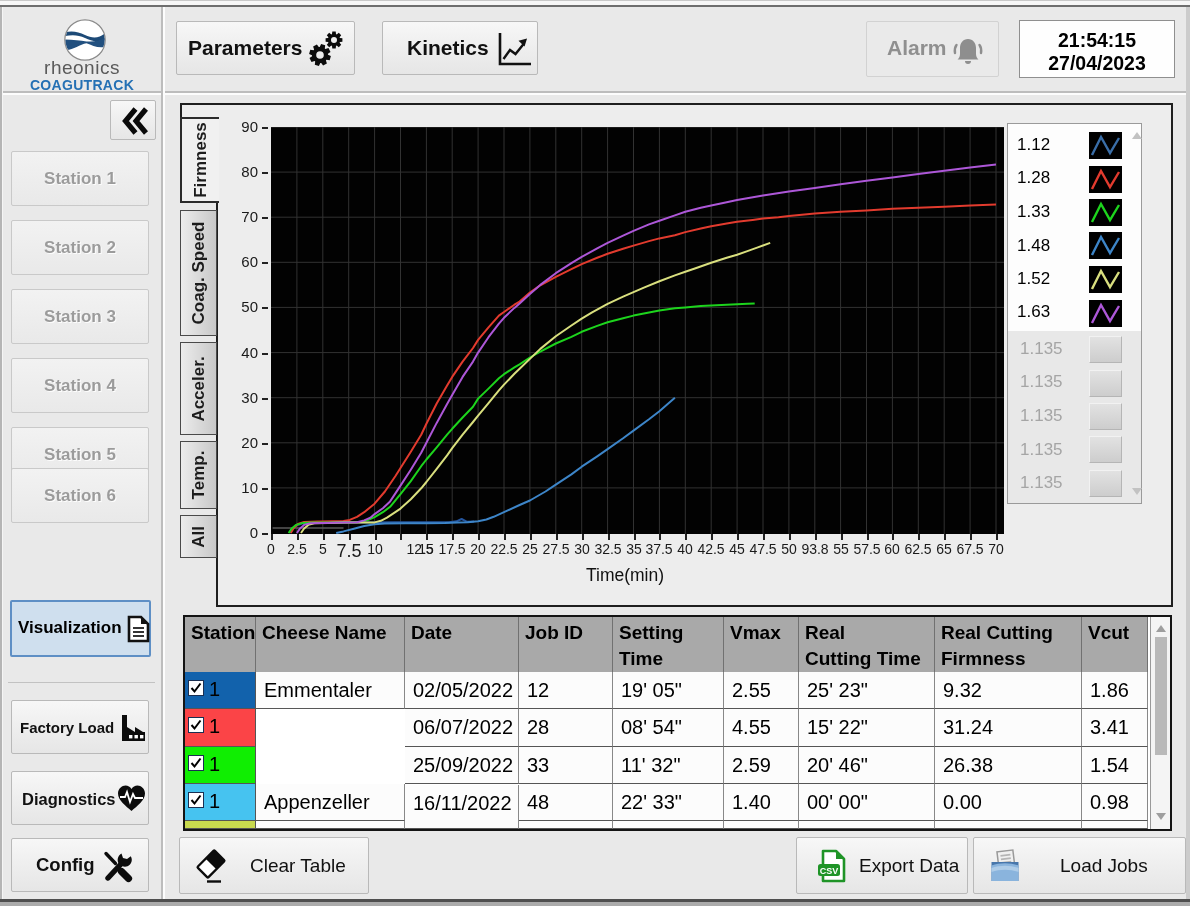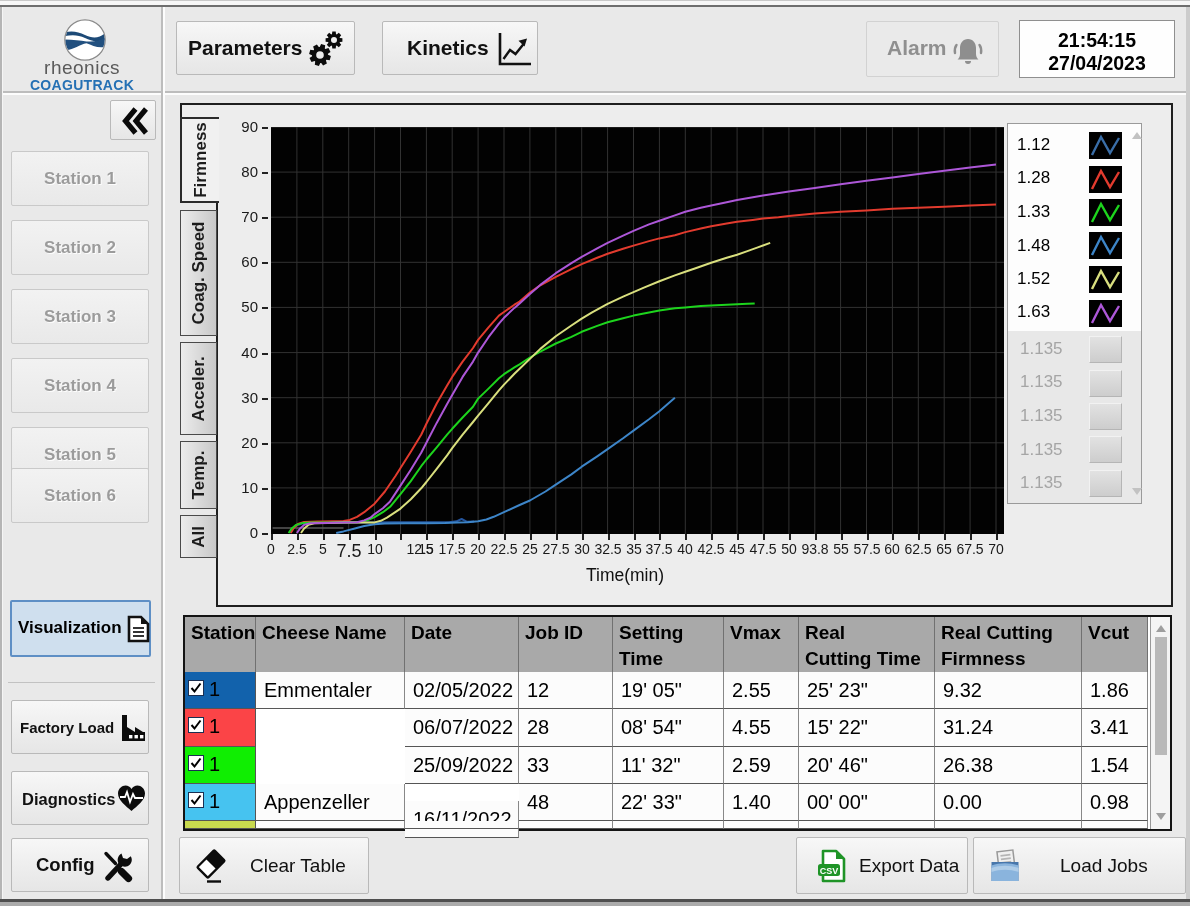--- a/index.html
+++ b/index.html
@@ -339,21 +339,21 @@
 <div class="cell" style="left:614px;top:129.6px;width:136px;height:37.3px;">20' 46"</div>
 <div class="cell" style="left:750px;top:129.6px;width:147px;height:37.3px;">26.38</div>
 <div class="cell" style="left:897px;top:129.6px;width:66px;height:37.3px;">1.54</div>
 <div class="statcell" style="left:0px;top:166.9px;width:71px;height:37.3px;background:#46c3f0;">
       <div class="cb"><svg width="14" height="14" viewBox="0 0 14 14">
           <path d="M2.5,7 L5.5,10.5 L11.5,2.5" stroke="#000" stroke-width="2" fill="none"></path>
         </svg></div>
       <div class="one">1</div>
     </div>
 <div class="cell" style="left:71px;top:166.9px;width:149px;height:37.3px;">Appenzeller</div>
-<div class="cell" style="left:220px;top:184px;width:114px;height:37.3px;">16/11/2022</div>
+<div class="cell" style="left:220px;top:168px;width:114px;height:37.3px;">16/11/2022</div>
 <div class="cell" style="left:334px;top:166.9px;width:94px;height:37.3px;">48</div>
 <div class="cell" style="left:428px;top:166.9px;width:111px;height:37.3px;">22' 33"</div>
 <div class="cell" style="left:539px;top:166.9px;width:75px;height:37.3px;">1.40</div>
 <div class="cell" style="left:614px;top:166.9px;width:136px;height:37.3px;">00' 00"</div>
 <div class="cell" style="left:750px;top:166.9px;width:147px;height:37.3px;">0.00</div>
 <div class="cell" style="left:897px;top:166.9px;width:66px;height:37.3px;">0.98</div>
 <div class="statcell" style="left:0px;top:204.2px;width:71px;height:8px;background:#c8d94e;"></div>
 <div class="cell" style="left:71px;top:204.2px;width:149px;height:8px;"></div>
 <div class="cell" style="left:220px;top:204.2px;width:114px;height:8px;"></div>
 <div class="cell" style="left:334px;top:204.2px;width:94px;height:8px;"></div>

